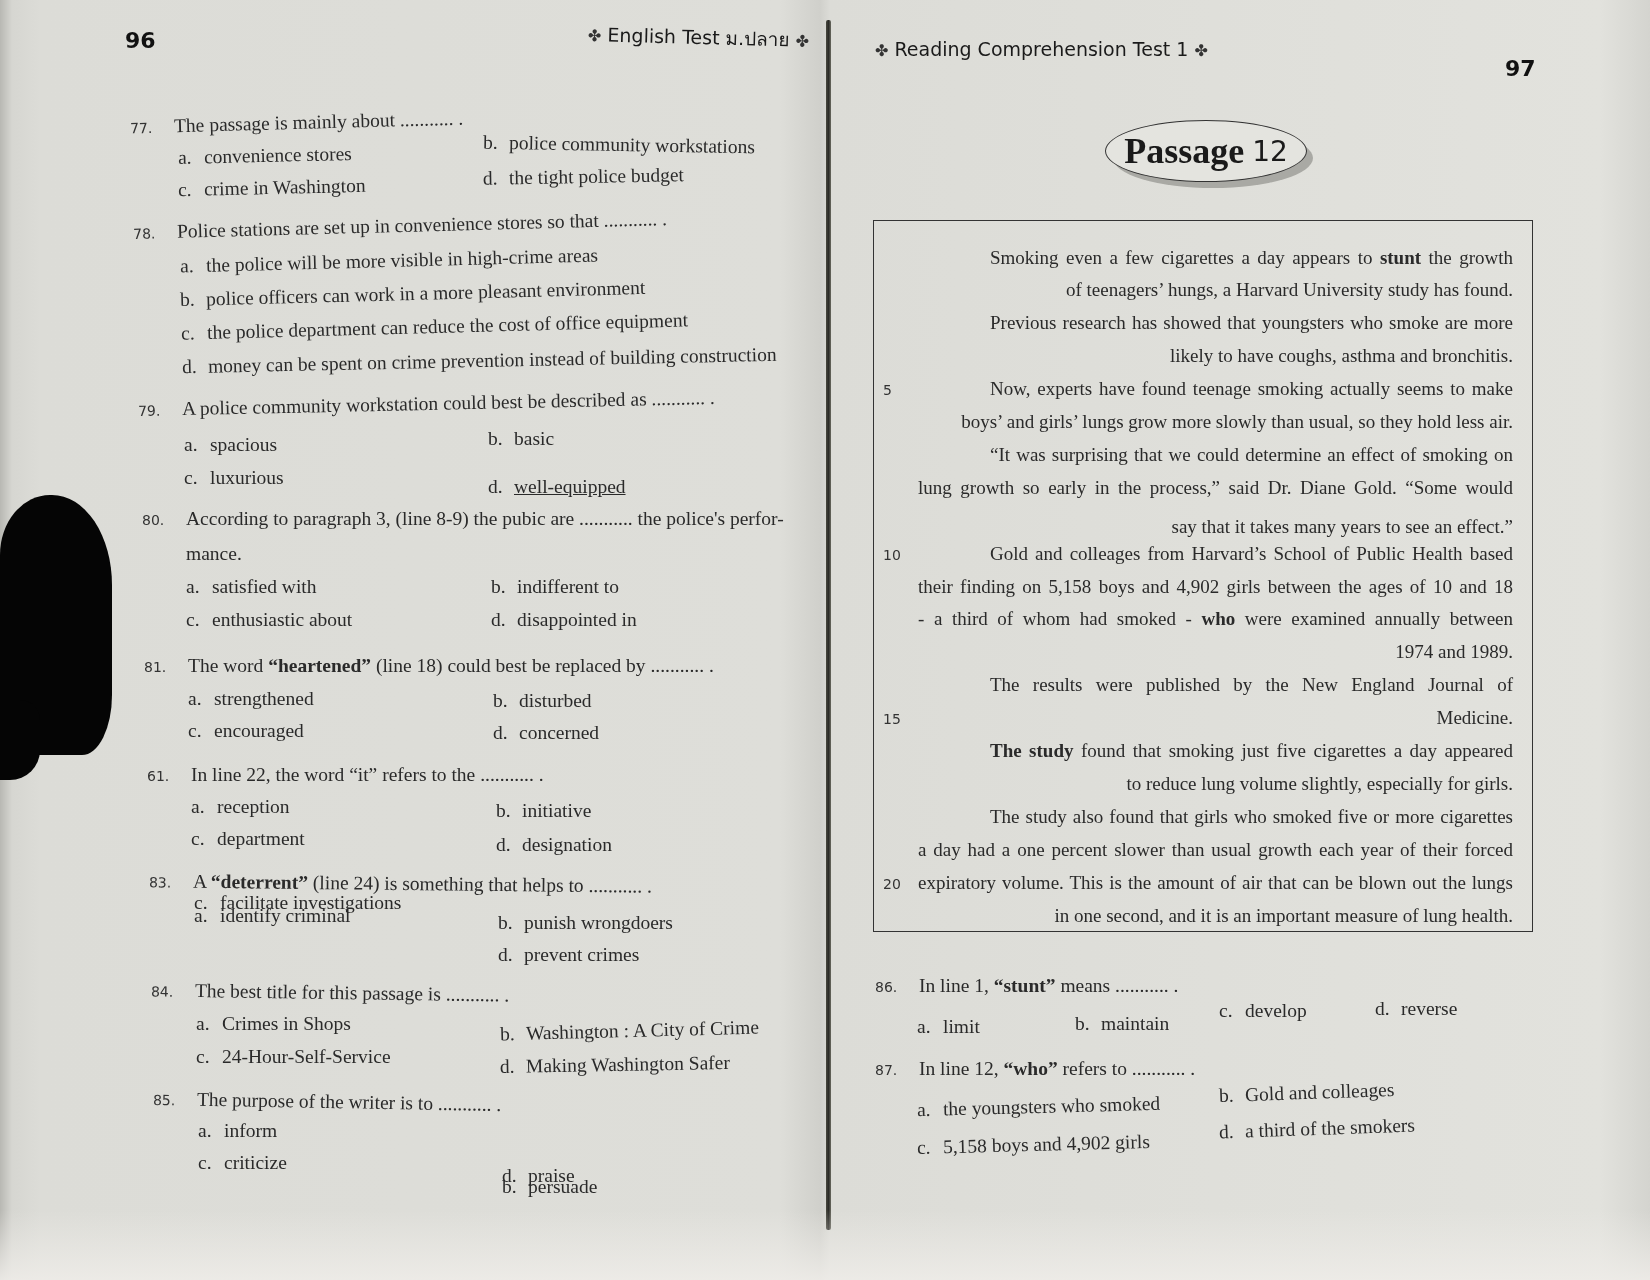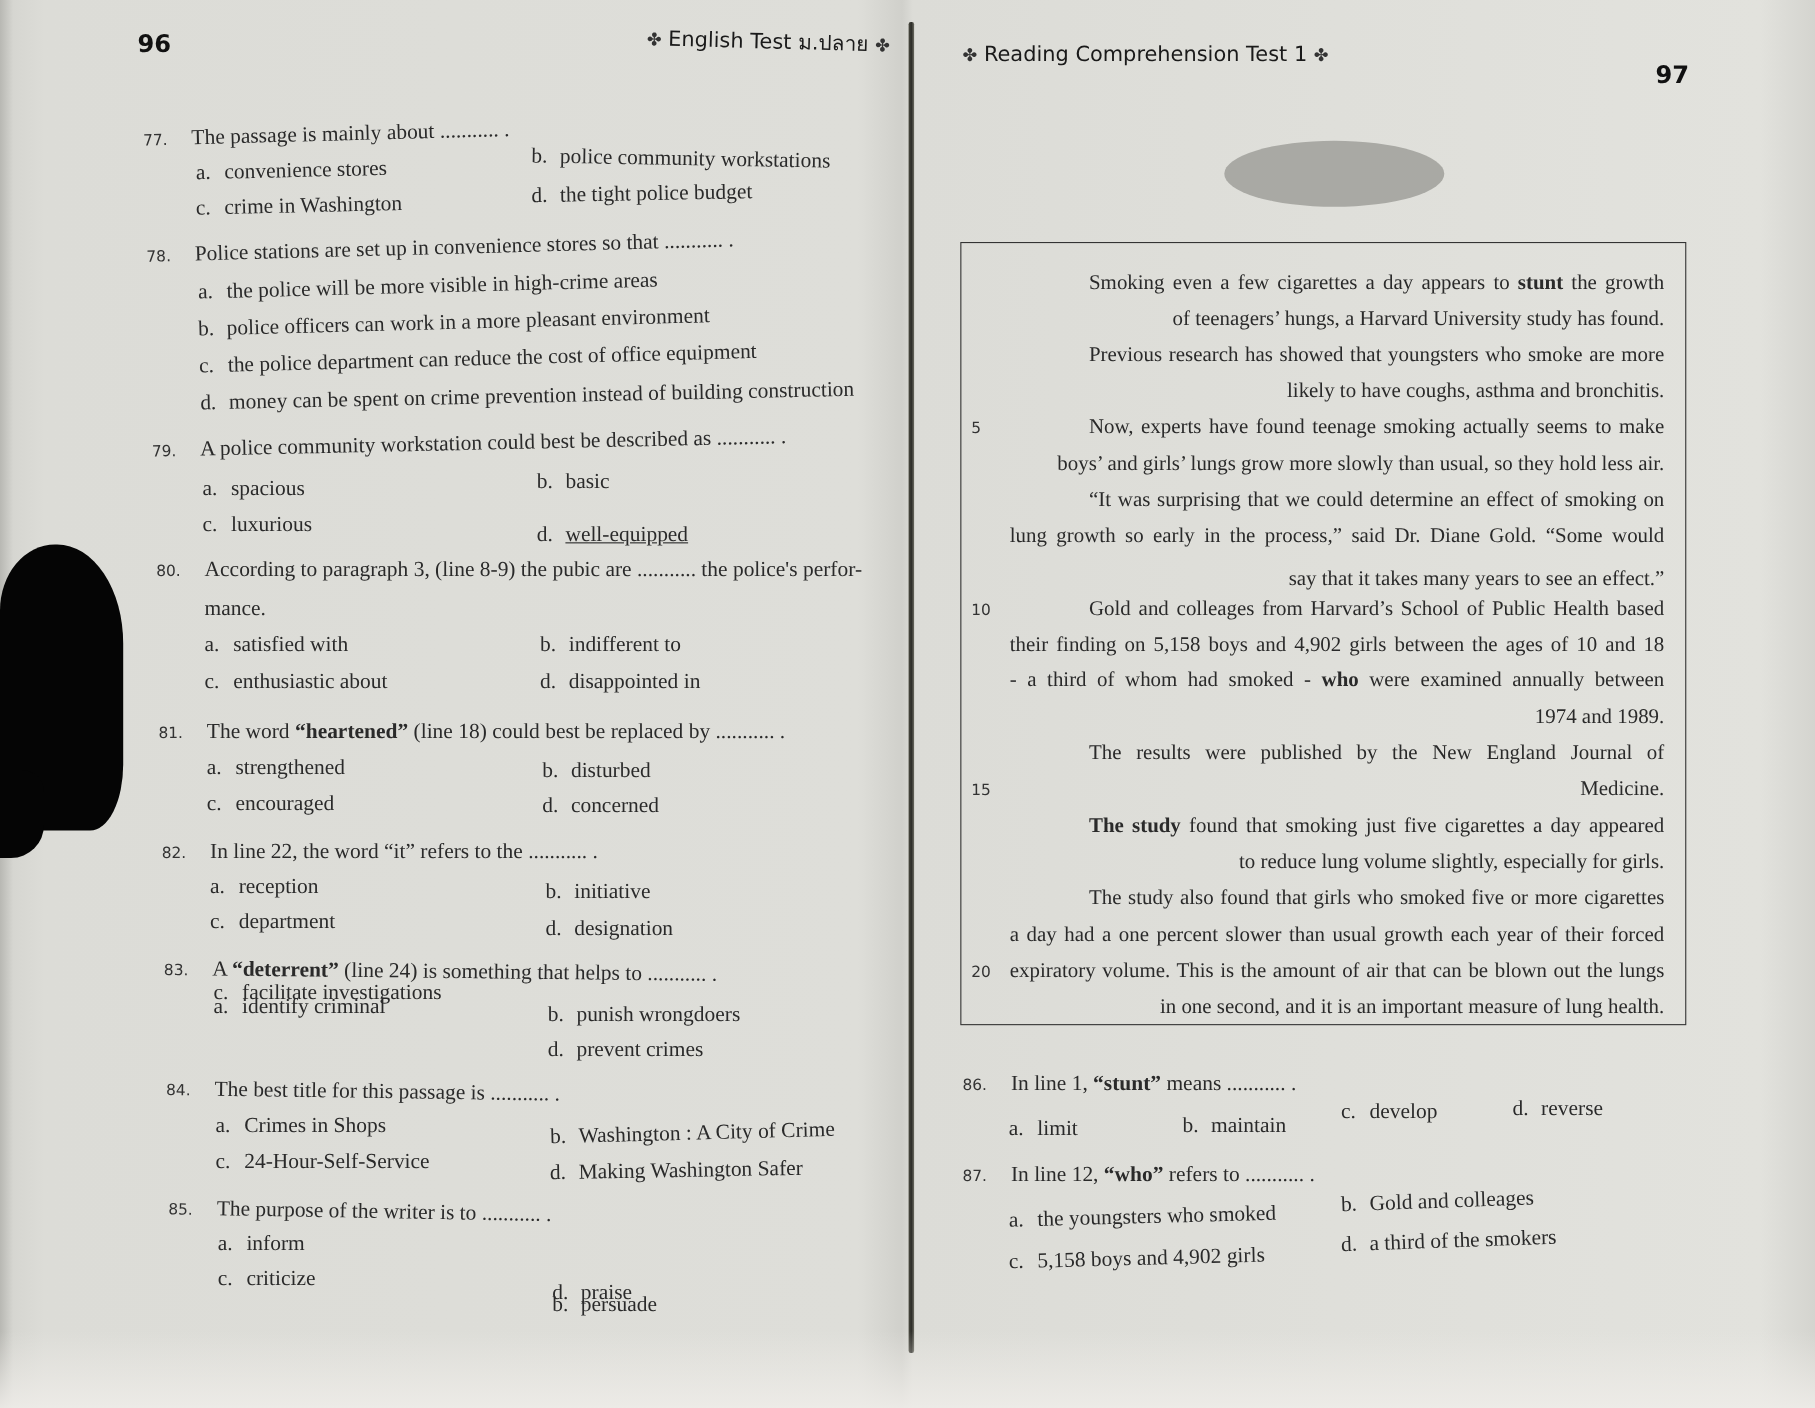--- a/index.html
+++ b/index.html
@@ -89,21 +89,21 @@
 
   <div class="q" style="left:144px;top:655px;">
     <span class="qnum">81.</span><span>The word </span><b>“heartened”</b><span> (line 18) could best be replaced by ........... .</span>
   </div>
   <div class="opt" style="left:188px;top:688px;"><span class="optl">a.</span><span>strengthened</span></div>
   <div class="opt" style="left:493px;top:690px;"><span class="optl">b.</span><span>disturbed</span></div>
   <div class="opt" style="left:188px;top:720px;"><span class="optl">c.</span><span>encouraged</span></div>
   <div class="opt" style="left:493px;top:722px;"><span class="optl">d.</span><span>concerned</span></div>
 
   <div class="q" style="left:147px;top:764px;">
-    <span class="qnum">82.</span><span>In line 22, the word “it” refers to the ........... .</span>
+    <span class="qnum">61.</span><span>In line 22, the word “it” refers to the ........... .</span>
   </div>
   <div class="opt" style="left:191px;top:796px;"><span class="optl">a.</span><span>reception</span></div>
   <div class="opt" style="left:496px;top:800px;"><span class="optl">b.</span><span>initiative</span></div>
   <div class="opt" style="left:191px;top:828px;"><span class="optl">c.</span><span>department</span></div>
   <div class="opt" style="left:496px;top:834px;"><span class="optl">d.</span><span>designation</span></div>
 
   <div class="q" style="left:149px;top:873px;transform:rotate(0.6deg);">
     <span class="qnum">83.</span><span>A </span><b>“deterrent”</b><span> (line 24) is something that helps to ........... .</span>
   </div>
   <div class="opt" style="left:194px;top:905px;"><span class="optl">a.</span><span>identify criminal</span></div>
@@ -134,20 +134,24 @@
 <div>
   <div class="running-head" style="left:875px;top:38px;">
     <span class="orn">✤</span>
     <span>Reading Comprehension Test 1</span>
     <span class="orn">✤</span>
   </div>
   <div class="page-num" style="left:1505px;top:56px;">97</div>
 
   <div class="badge-wrap">
     <div class="badge-shadow"></div>
+    <div class="badge">
+      <span>Passage</span>
+        <span class="n">12</span>
+    </div>
   </div>
 
   <div class="passage-box"></div>
 
   <div id="passage-lines">
       <div class="pline just" style="top: 247px; padding-left: 72px; box-sizing: border-box;"><span>Smoking even a few cigarettes a day appears to <b>stunt</b> the growth</span></div>
       <div class="pline" style="top: 279px; padding-left: 0px; box-sizing: border-box;"><span>of teenagers’ hungs, a Harvard University study has found.</span></div>
       <div class="pline just" style="top: 312px; padding-left: 72px; box-sizing: border-box;"><span>Previous research has showed that youngsters who smoke are more</span></div>
       <div class="pline" style="top: 345px; padding-left: 0px; box-sizing: border-box;"><span>likely to have coughs, asthma and bronchitis.</span></div>
       <div class="pline just" style="top: 378px; padding-left: 72px; box-sizing: border-box;"><span>Now, experts have found teenage smoking actually seems to make</span></div>

